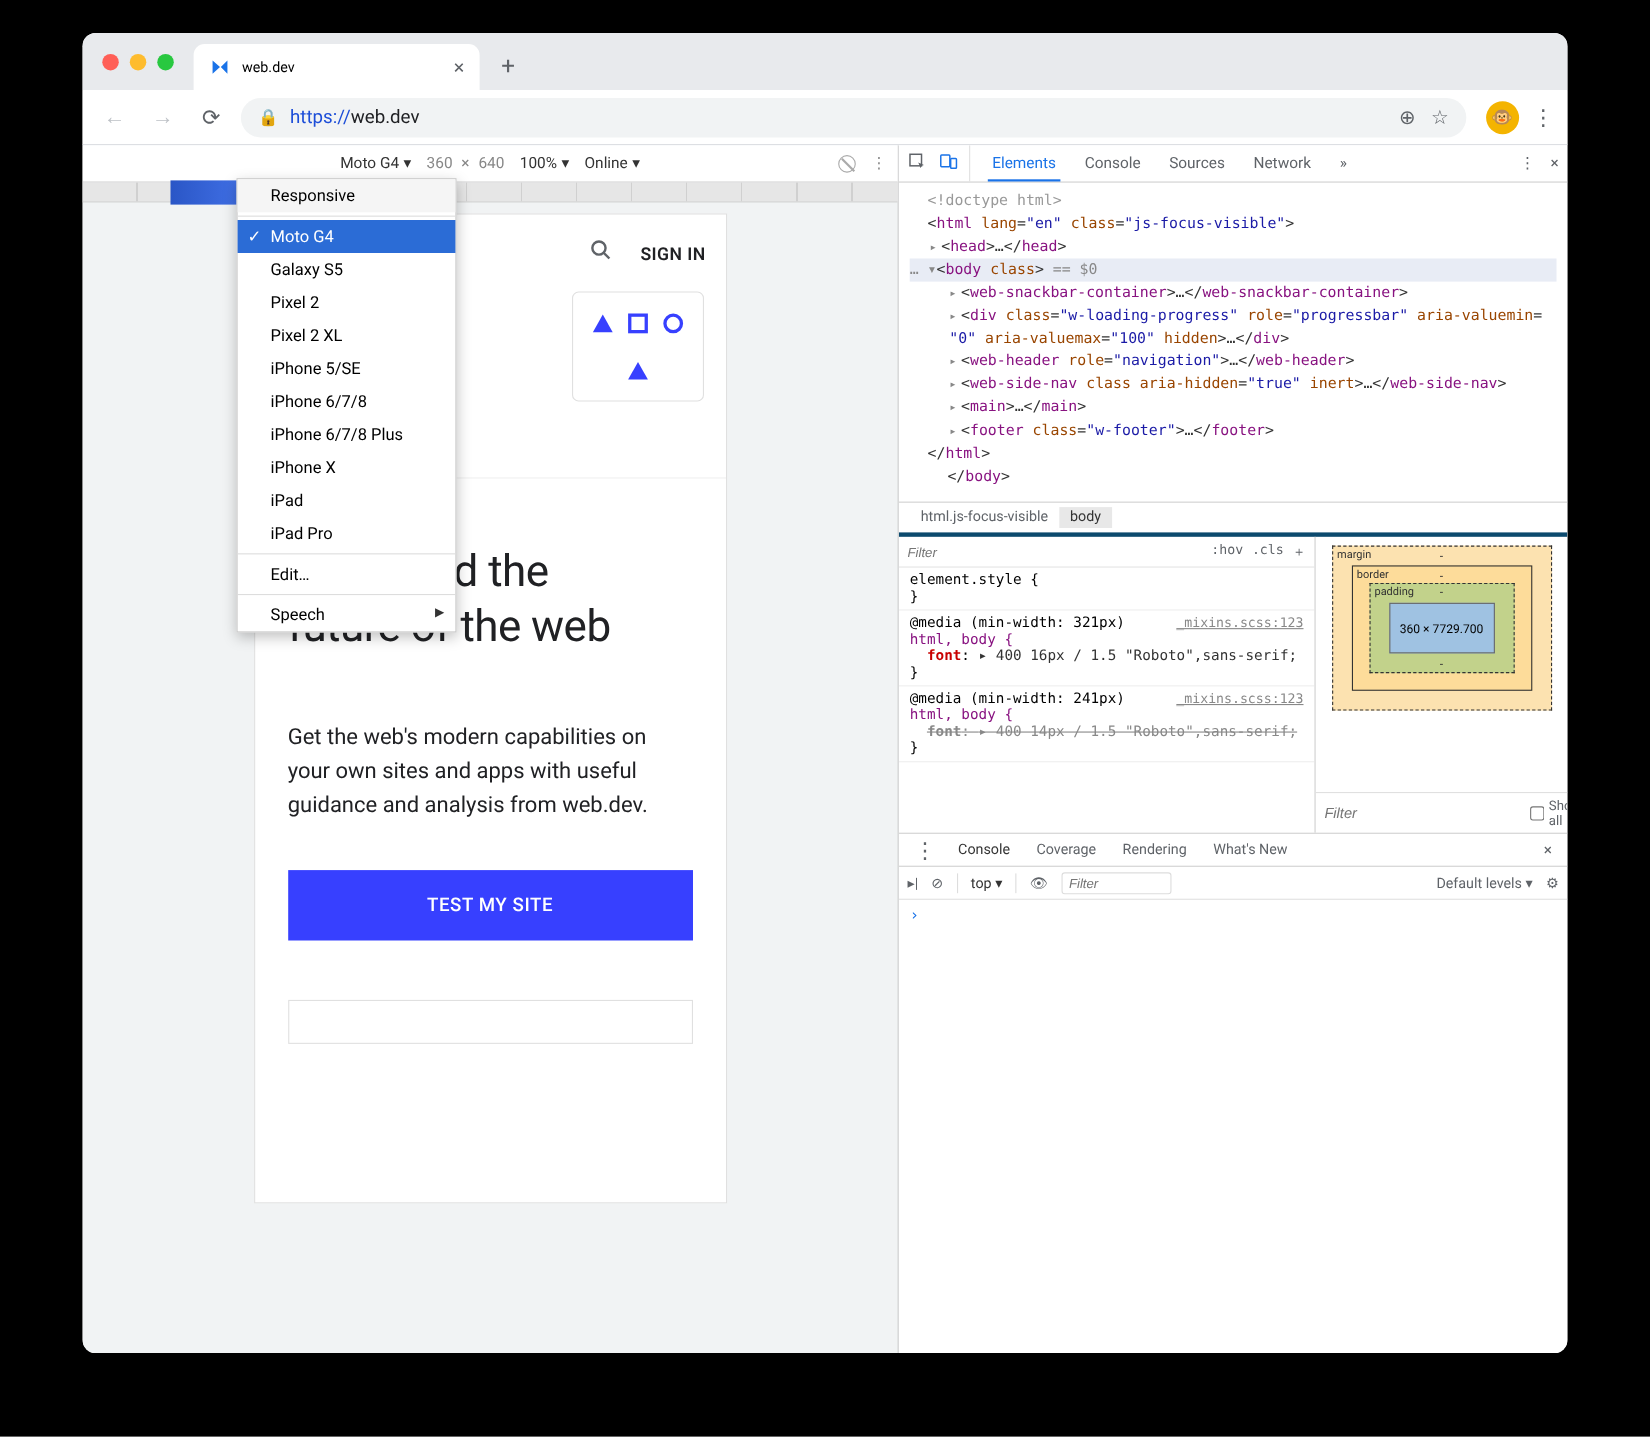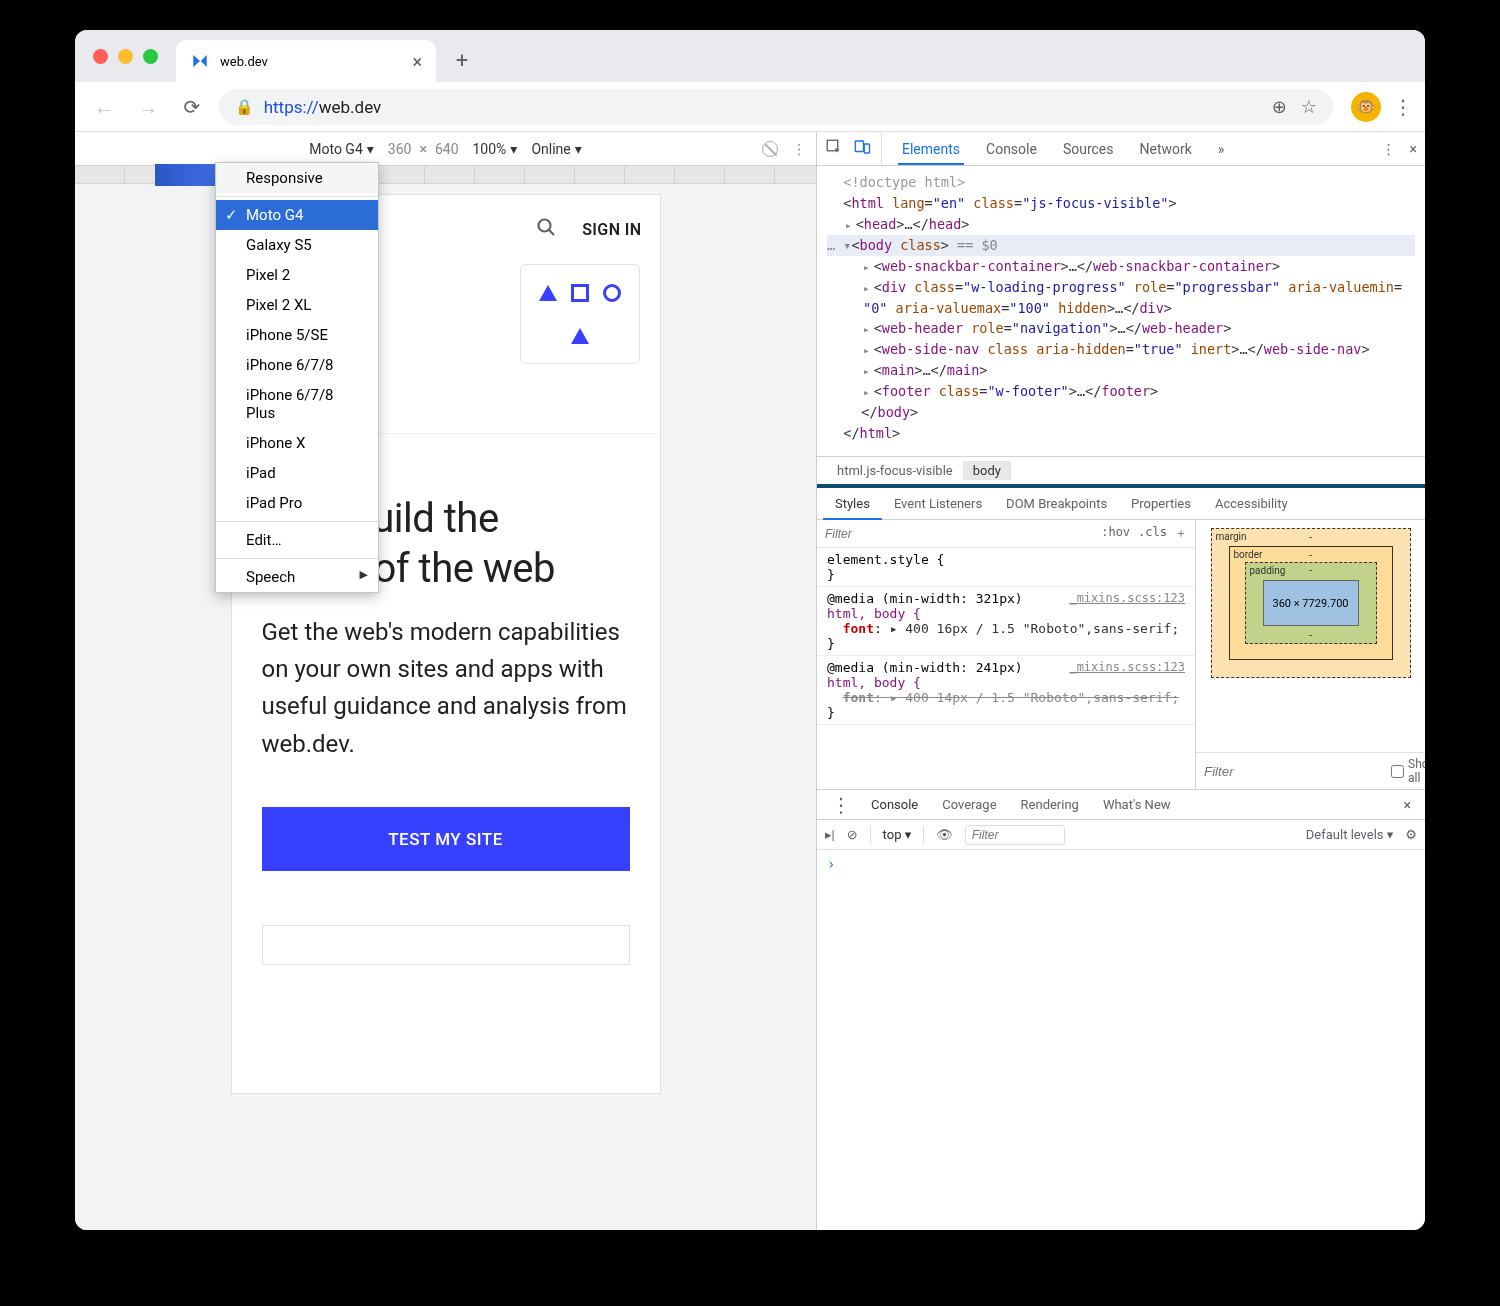--- a/index.html
+++ b/index.html
@@ -136,41 +136,41 @@
 .shape { width: 18px; height: 18px; }
 .tri-blue { width:0;height:0;border-left:9px solid transparent;border-right:9px solid transparent;border-bottom:16px solid #3740ff;}
 .sq-blue { border: 3px solid #3740ff; }
 .circ-blue { border: 3px solid #3740ff; border-radius:50%; }
 .tri-fill { width:0;height:0;border-left:9px solid transparent;border-right:9px solid transparent;border-bottom:16px solid #3740ff; margin-top:2px;}
 
 .device-dropdown {
   position: absolute;
   top: 30px;
   left: 140px;
-  width: 164px;
+  width: 200px;
   background: #fff;
   border: 1px solid #c6c6c6;
   box-shadow: 0 4px 12px rgba(0,0,0,0.25);
   z-index: 100;
   font-size: 15px;
 }
 .device-dropdown .item {
   padding: 6px 14px 6px 30px;
   cursor: pointer;
   position: relative;
 }
 .device-dropdown .item.highlight { background: #f5f5f5; }
 .device-dropdown .item.selected { background: #2b6cd6; color:#fff; }
 .device-dropdown .item.selected::before { content:"✓"; position:absolute; left:9px; }
 .device-dropdown hr { border:none; border-top:1px solid #ddd; margin:3px 0; }
 .device-dropdown .item.submenu::after { content:"▶"; position:absolute; right:10px; font-size:11px; color:#333;}
 
 .hero { padding: 60px 30px 30px 30px; }
 .hero h1 { font-size: 40px; font-weight: 400; line-height: 1.25; color:#202124; font-family: "Google Sans", Roboto, sans-serif; letter-spacing:-0.5px;}
-.hero p { font-size: 24px; color:#202124; margin-top: 20px; line-height:1.55;}
+.hero p { font-size: 20px; color:#202124; margin-top: 59px; line-height:1.55;}
 .cta-btn {
   margin-top: 44px;
   background: #3740ff;
   color:#fff;
   text-align:center;
   padding: 22px;
   font-size: 17px;
   font-weight: 500;
   letter-spacing: 0.5px;
 }
@@ -423,36 +423,29 @@
         <div class="elem-line">  &lt;<span class="c-tag">html</span> <span class="c-attr">lang</span>=<span class="c-val">"en"</span> <span class="c-attr">class</span>=<span class="c-val">"js-focus-visible"</span>&gt;</div>
         <div class="elem-line indent1 caret">&lt;<span class="c-tag">head</span>&gt;…&lt;/<span class="c-tag">head</span>&gt;</div>
         <div class="elem-line highlight-line"><span class="gray-eq">… ▾</span>&lt;<span class="c-tag">body</span> <span class="c-attr">class</span>&gt; <span class="gray-eq">== $0</span></div>
         <div class="elem-line indent2 caret">&lt;<span class="c-tag">web-snackbar-container</span>&gt;…&lt;/<span class="c-tag">web-snackbar-container</span>&gt;</div>
         <div class="elem-line indent2 caret">&lt;<span class="c-tag">div</span> <span class="c-attr">class</span>=<span class="c-val">"w-loading-progress"</span> <span class="c-attr">role</span>=<span class="c-val">"progressbar"</span> <span class="c-attr">aria-valuemin</span>=</div>
         <div class="elem-line indent2"><span class="c-val">"0"</span> <span class="c-attr">aria-valuemax</span>=<span class="c-val">"100"</span> <span class="c-attr">hidden</span>&gt;…&lt;/<span class="c-tag">div</span>&gt;</div>
         <div class="elem-line indent2 caret">&lt;<span class="c-tag">web-header</span> <span class="c-attr">role</span>=<span class="c-val">"navigation"</span>&gt;…&lt;/<span class="c-tag">web-header</span>&gt;</div>
         <div class="elem-line indent2 caret">&lt;<span class="c-tag">web-side-nav</span> <span class="c-attr">class</span> <span class="c-attr">aria-hidden</span>=<span class="c-val">"true"</span> <span class="c-attr">inert</span>&gt;…&lt;/<span class="c-tag">web-side-nav</span>&gt;</div>
         <div class="elem-line indent2 caret">&lt;<span class="c-tag">main</span>&gt;…&lt;/<span class="c-tag">main</span>&gt;</div>
         <div class="elem-line indent2 caret">&lt;<span class="c-tag">footer</span> <span class="c-attr">class</span>=<span class="c-val">"w-footer"</span>&gt;…&lt;/<span class="c-tag">footer</span>&gt;</div>
+        <div class="elem-line">  &lt;/<span class="c-tag">html</span>&gt;</div>
         <div class="elem-line indent1">  &lt;/<span class="c-tag">body</span>&gt;</div>
-        <div class="elem-line">  &lt;/<span class="c-tag">html</span>&gt;</div>
       </div>
 
       <div class="crumbs">
         <div class="crumb">html.js-focus-visible</div>
         <div class="crumb active">body</div>
       </div>
 
-      <div class="styles-tabs">
-        <div class="styles-tab active">Styles</div>
-        <div class="styles-tab">Event Listeners</div>
-        <div class="styles-tab">DOM Breakpoints</div>
-        <div class="styles-tab">Properties</div>
-        <div class="styles-tab">Accessibility</div>
-      </div>
 
       <div class="styles-body">
         <div class="styles-left">
           <div class="styles-filter">
             <input placeholder="Filter" style="">
             <div class="btns">
               <span>:hov</span>
               <span>.cls</span>
               <span>＋</span>
             </div>

